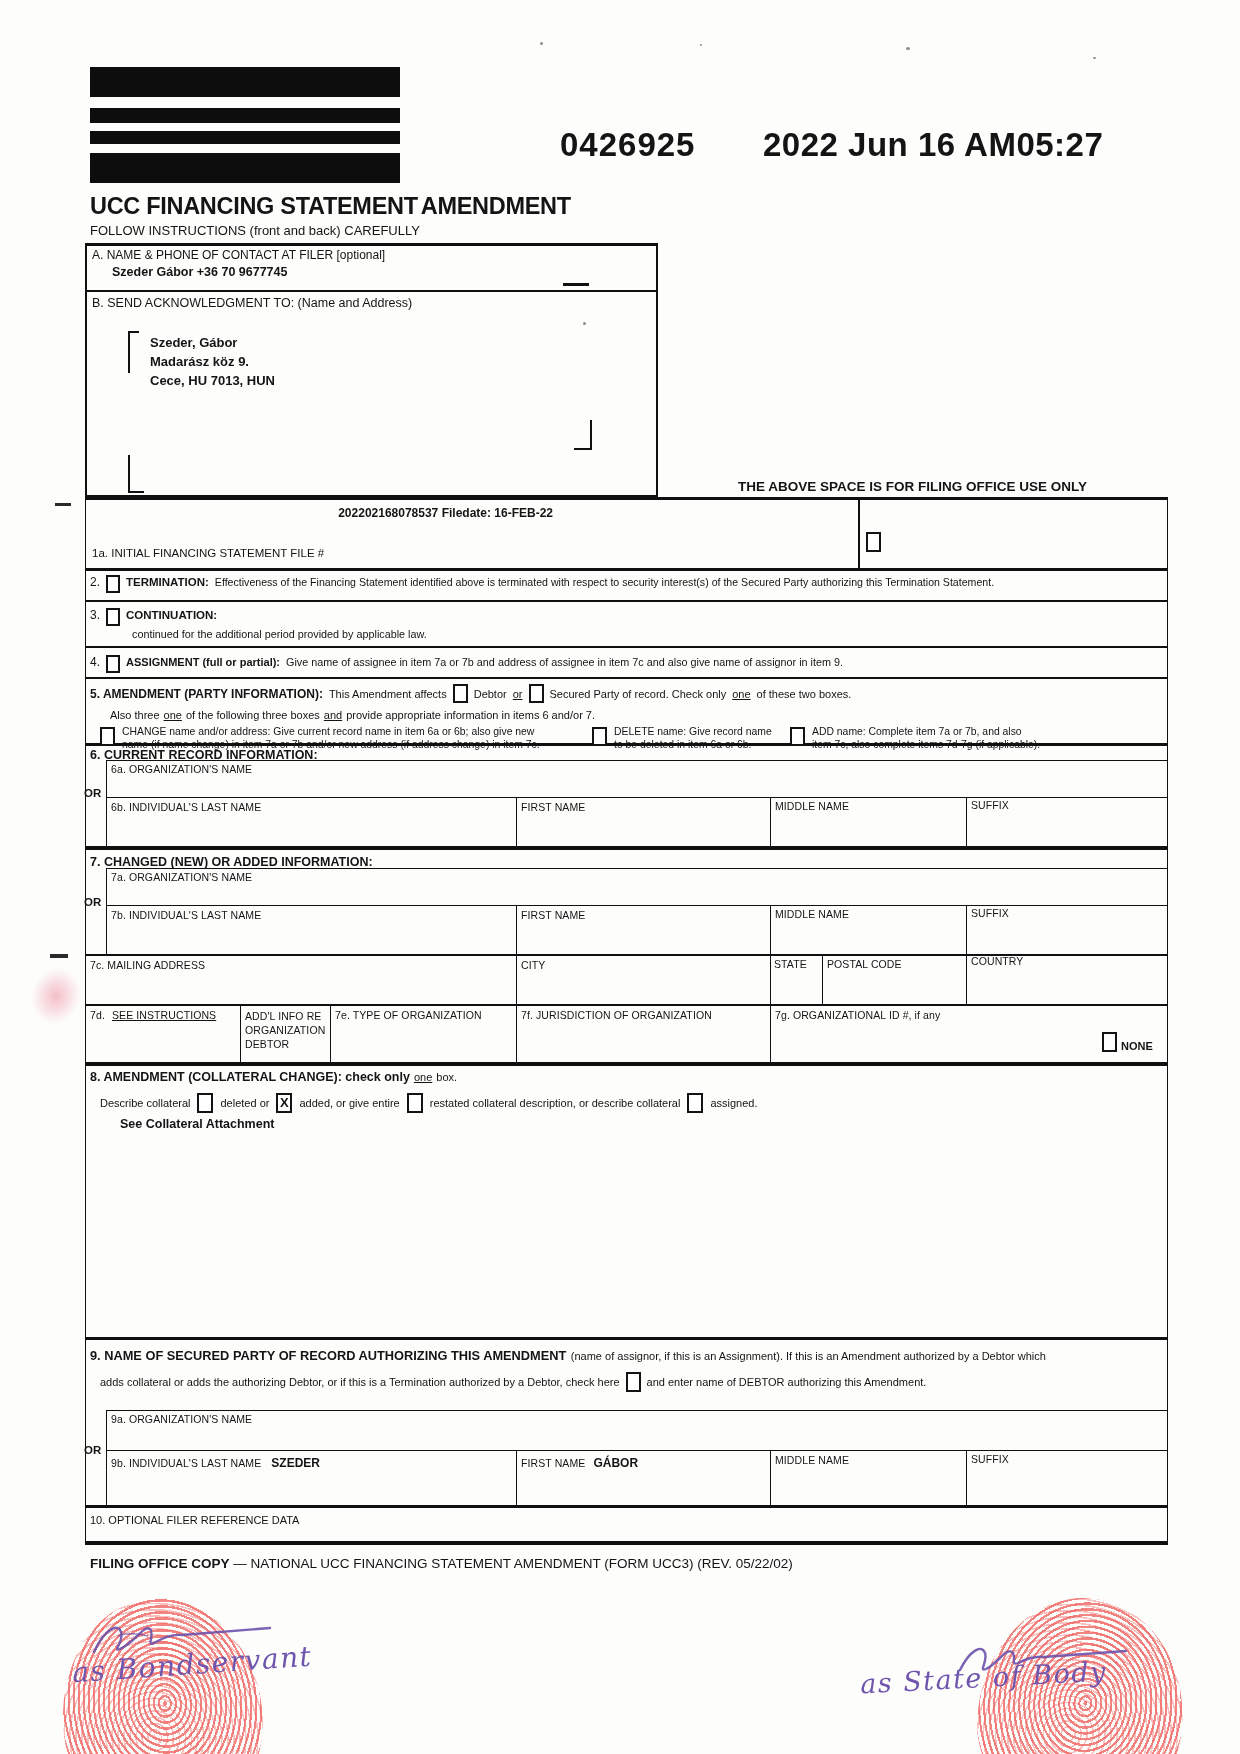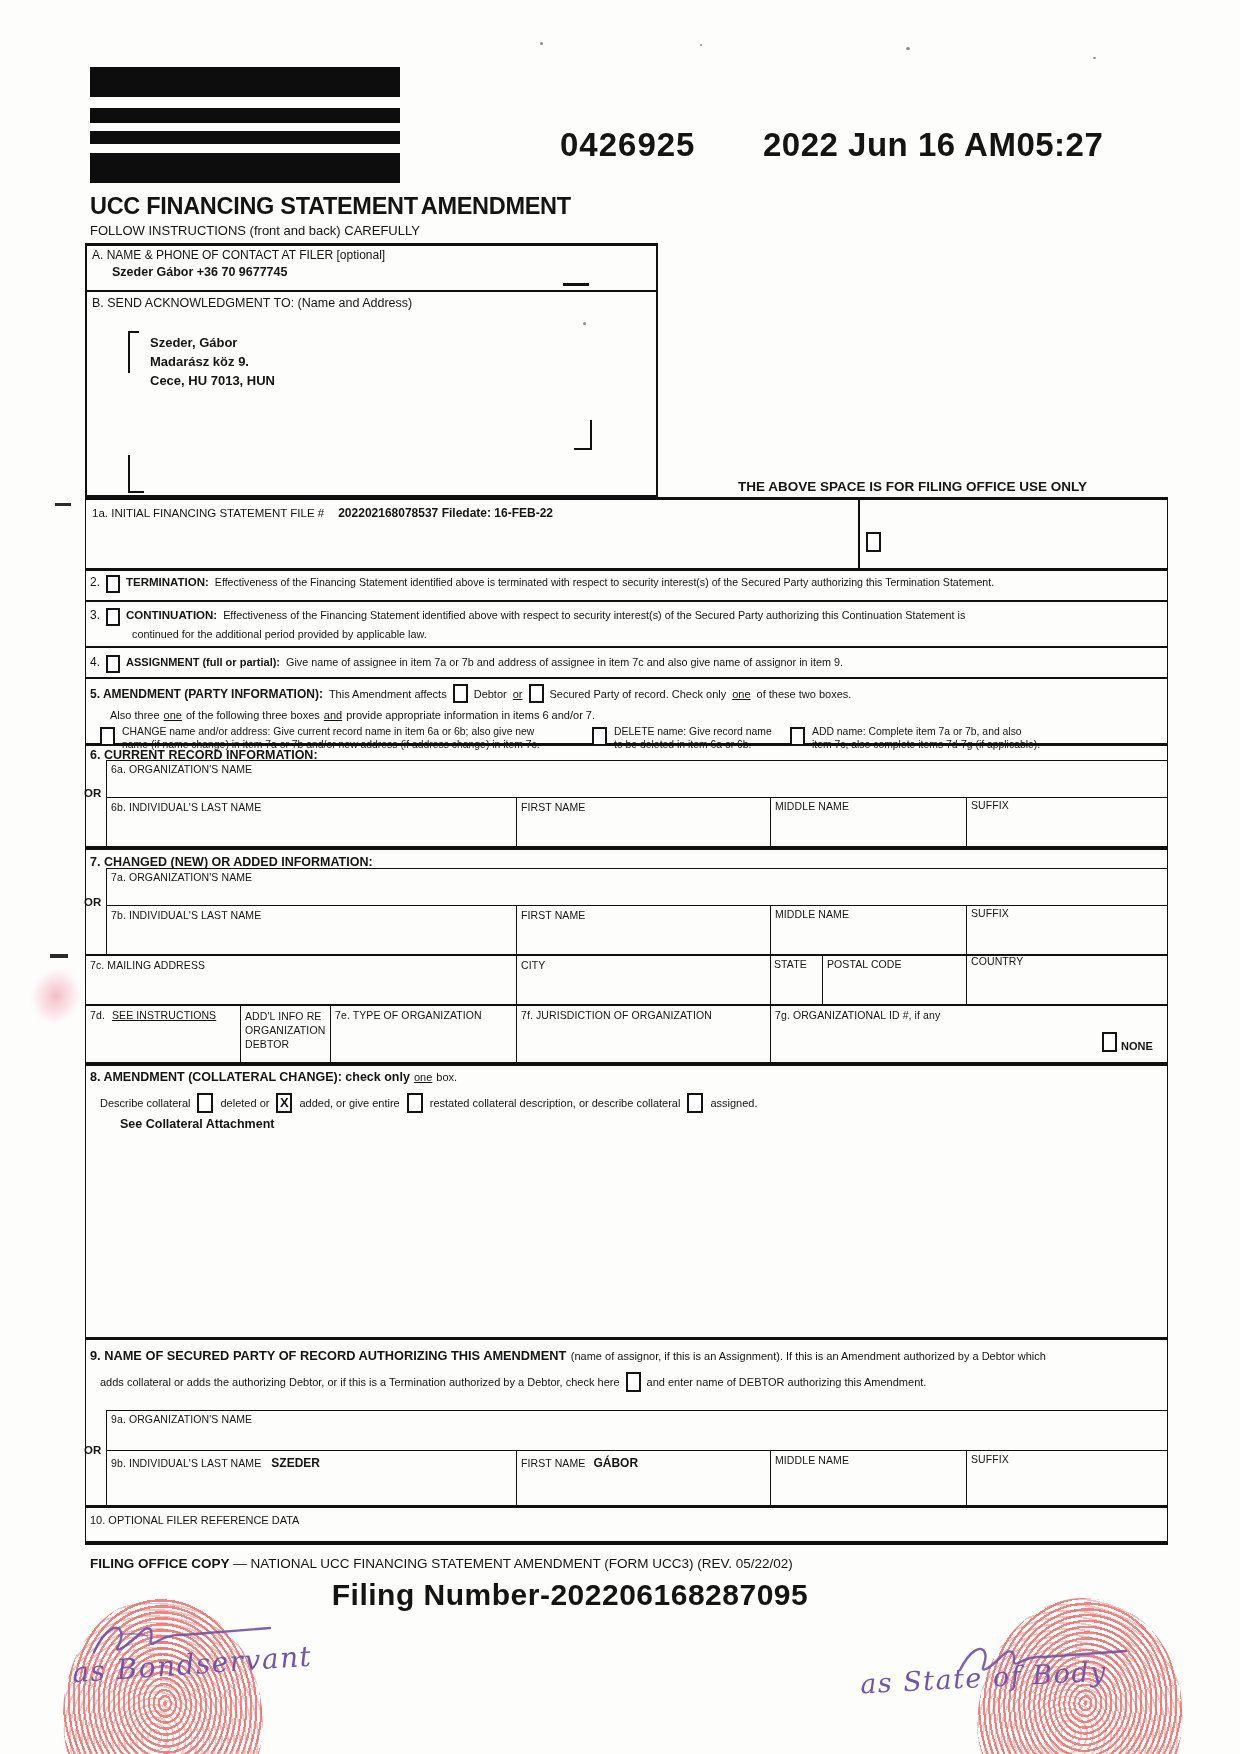--- a/index.html
+++ b/index.html
@@ -126,37 +126,36 @@
   <div class="vline" style="left:330px;top:1004px;width:1px;height:58px;"></div>
   <div class="vline" style="left:516px;top:1004px;width:1px;height:58px;"></div>
   <div class="vline" style="left:770px;top:1004px;width:1px;height:58px;"></div>
 
   <div class="vline" style="left:106px;top:1410px;width:1px;height:95px;"></div>
   <div class="vline" style="left:516px;top:1450px;width:1px;height:55px;"></div>
   <div class="vline" style="left:770px;top:1450px;width:1px;height:55px;"></div>
   <div class="vline" style="left:966px;top:1450px;width:1px;height:55px;"></div>
 
   <div class="abs row-flex" style="left:92px;top:506px;">
-    <span class="txt11" style="font-size:11.5px;">1a. INITIAL FINANCING STATEMENT FILE #</span>
+    <span class="txt11" style="font-size:11.5px;margin-top:40px;">1a. INITIAL FINANCING STATEMENT FILE #</span>
     <span class="b" style="font-size:12px;margin-left:8px;">202202168078537 Filedate: 16-FEB-22</span>
   </div>
   <span class="cb abs" style="left:866px;top:532px;width:15px;height:20px;"></span>
 
   <div class="abs row-flex" style="left:90px;top:575px;">
     <span class="txt12">2.</span>
     <span class="cb"></span>
     <span class="b txt11" style="font-size:11.5px;">TERMINATION:</span>
     <span class="txt11" style="font-size:10.6px;white-space:normal;width:920px;">Effectiveness of the Financing Statement identified above is terminated with respect to security interest(s) of the Secured Party authorizing this Termination Statement.</span>
   </div>
 
   <div class="abs row-flex" style="left:90px;top:608px;">
     <span class="txt12">3.</span>
     <span class="cb"></span>
     <span class="b txt11" style="font-size:11.5px;">CONTINUATION:</span>
-    <span class="txt11" style="font-size:10.8px;">Effectiveness of the Financing Statement identified above with respect to security interest(s) of the Secured Party authorizing this Continuation Statement is</span>
   </div>
   <div class="abs txt11" style="left:132px;top:627px;font-size:10.8px;">continued for the additional period provided by applicable law.</div>
 
   <div class="abs row-flex" style="left:90px;top:655px;">
     <span class="txt12">4.</span>
     <span class="cb"></span>
     <span class="b txt11" style="font-size:11px;">ASSIGNMENT (full or partial):</span>
     <span class="txt11" style="font-size:10.8px;">Give name of assignee in item 7a or 7b and address of assignee in item 7c  and also give name of assignor in item 9.</span>
   </div>
 
@@ -271,21 +270,20 @@
   </div>
   <div class="abs lbl" style="left:775px;top:1454px;">MIDDLE NAME</div>
   <div class="abs lbl" style="left:971px;top:1453px;">SUFFIX</div>
 
   <div class="abs" style="left:90px;top:1514px;font-size:11px;">10. OPTIONAL FILER REFERENCE DATA</div>
 
   <div class="abs" style="left:90px;top:1556px;font-size:13.5px;">
     <span class="b">FILING OFFICE COPY</span>
     <span> — NATIONAL UCC FINANCING STATEMENT AMENDMENT (FORM UCC3) (REV. 05/22/02)</span>
   </div>
-  <div class="abs b" style="left:0;top:1578px;width:1140px;text-align:center;font-size:30px;letter-spacing:.5px;">Filing Number-202206168287095</div>
 
   <div class="fp" style="left:62px;top:1598px;width:200px;height:230px;transform:rotate(-7deg);"></div>
   <div class="fp" style="left:978px;top:1598px;width:205px;height:228px;transform:rotate(5deg);"></div>
 
   <svg class="abs" style="left:88px;top:1612px;" width="190" height="52" viewBox="0 0 190 52">
     <path d="M6,40 C16,18 30,10 33,20 C36,30 24,40 32,37 C48,30 56,12 62,17 C67,21 58,35 66,31 C76,25 84,22 94,23 L182,16" fill="none" stroke="#6f55ae" stroke-width="2.4" stroke-linecap="round" opacity=".92"></path>
     <path d="M30,24 C40,20 52,22 60,24" fill="none" stroke="#6f55ae" stroke-width="1.6" opacity=".7"></path>
   </svg>
   <div class="abs hand" style="left:72px;top:1648px;font-size:28px;transform:rotate(-4deg);">as Bondservant</div>
 

